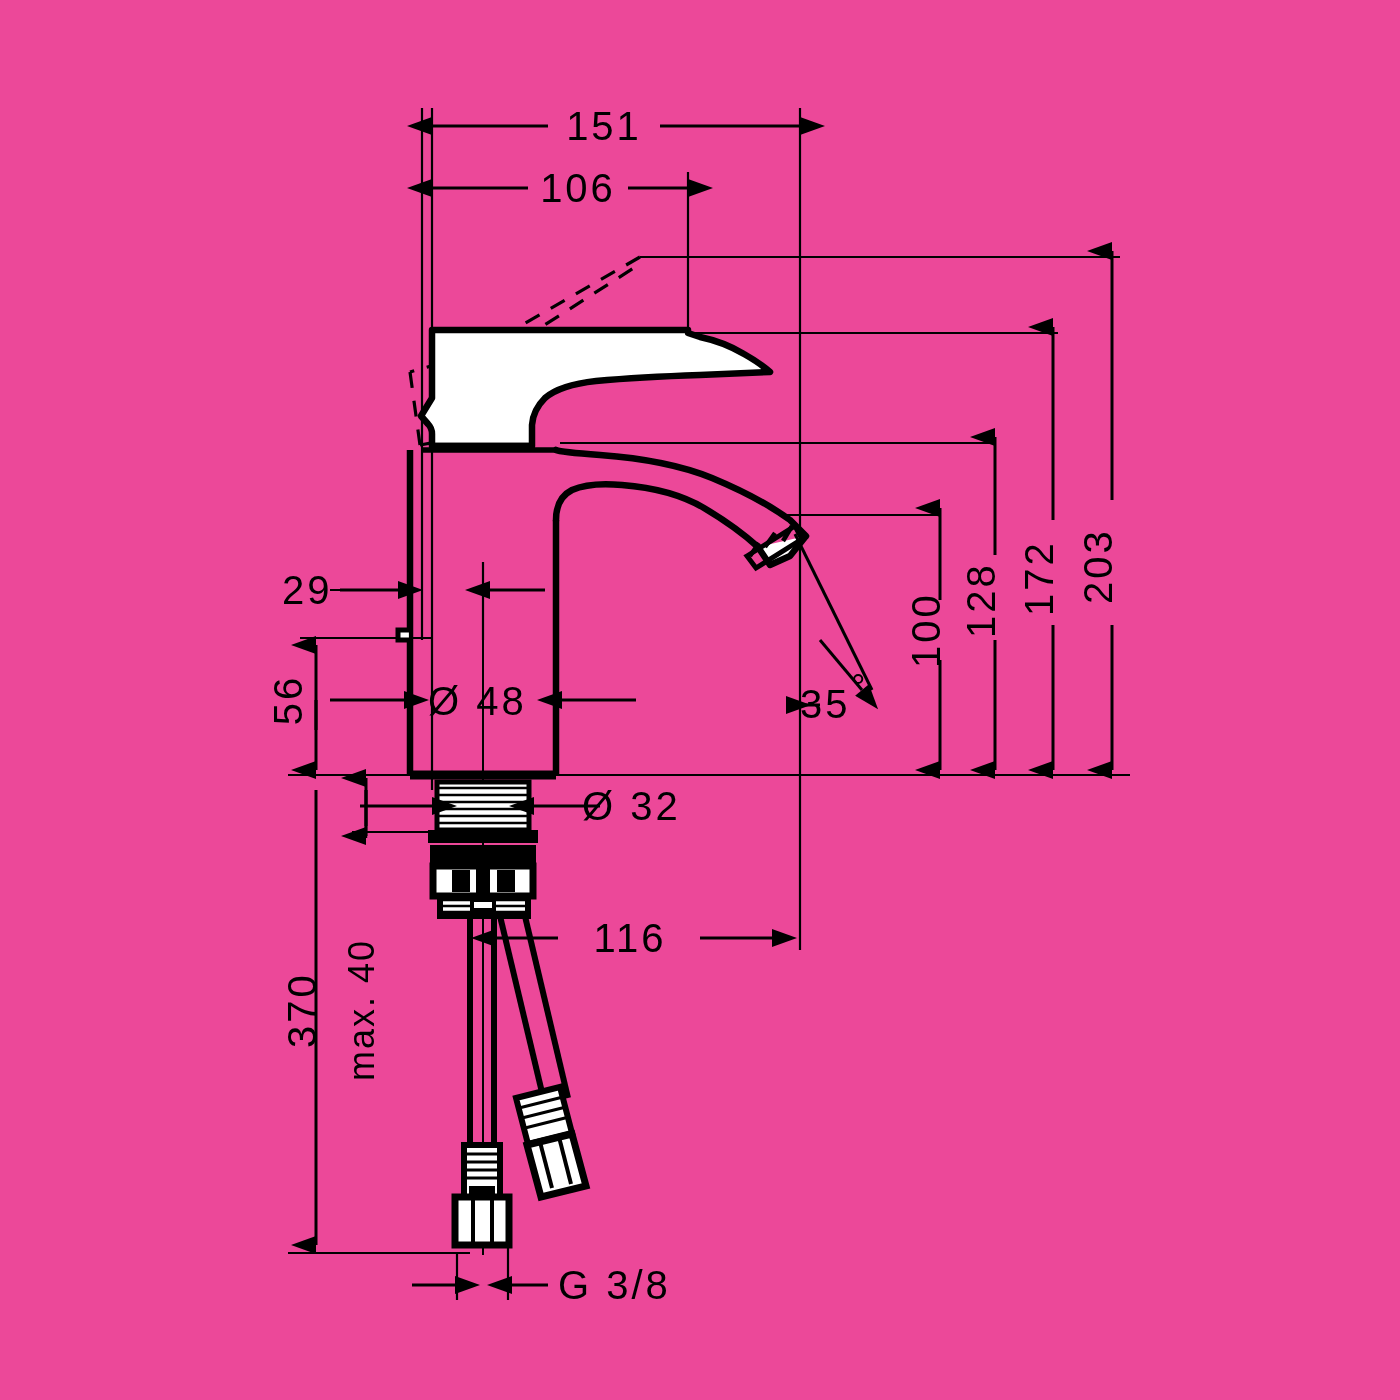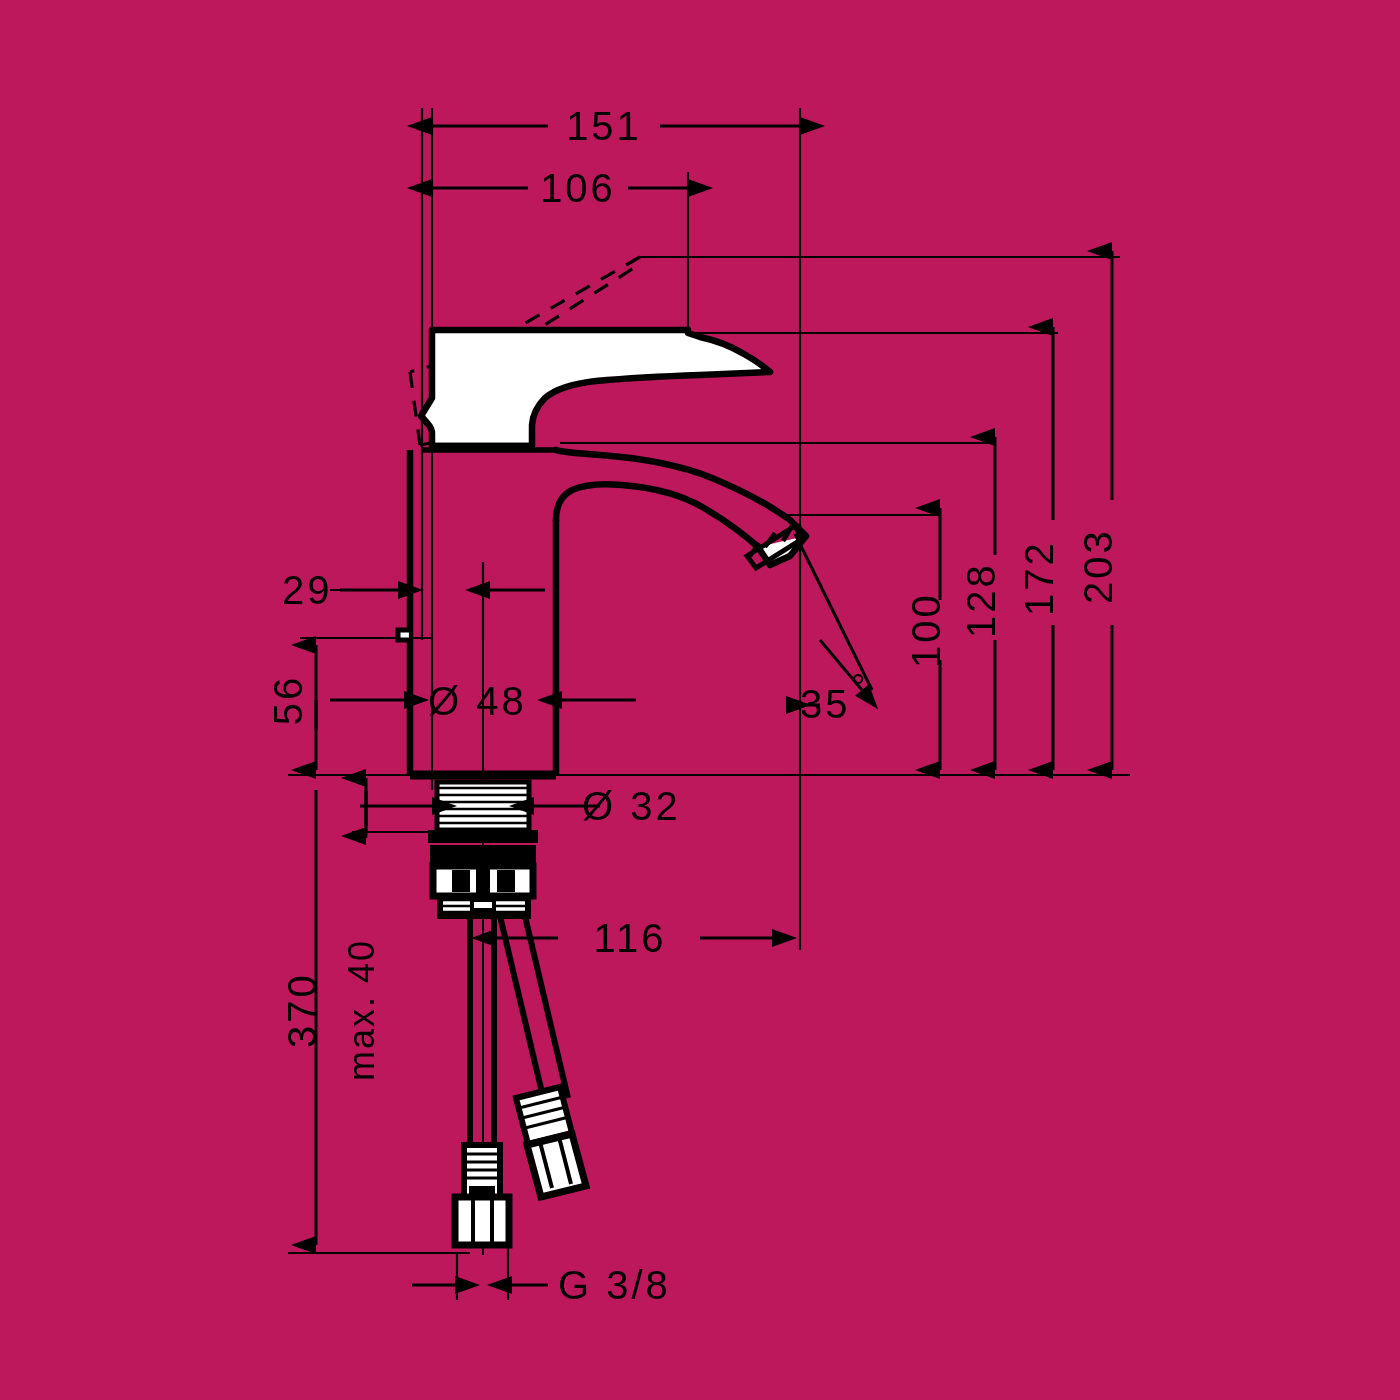--- a/index.html
+++ b/index.html
@@ -7,21 +7,21 @@
     padding: 0;
     background: #ffffff;
   }
   body {
     font-family: "Liberation Sans", sans-serif;
   }
   #stage {
     position: relative;
     width: 1400px;
     height: 1400px;
-    background: #be185d;
+    background: #ec4899;
     overflow: hidden;
   }
   svg#drawing {
     position: absolute;
     left: 0;
     top: 0;
     width: 1400px;
     height: 1400px;
     display: block;
   }

